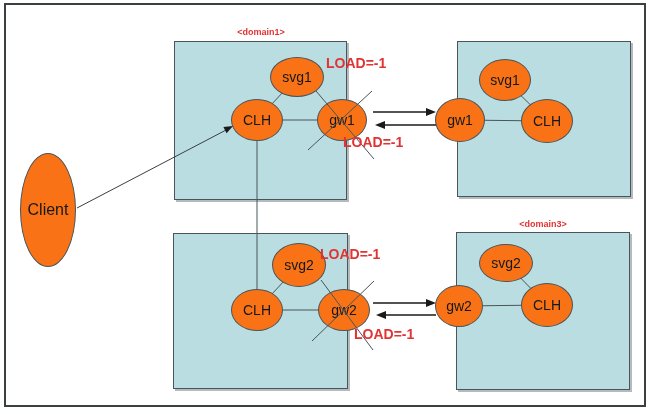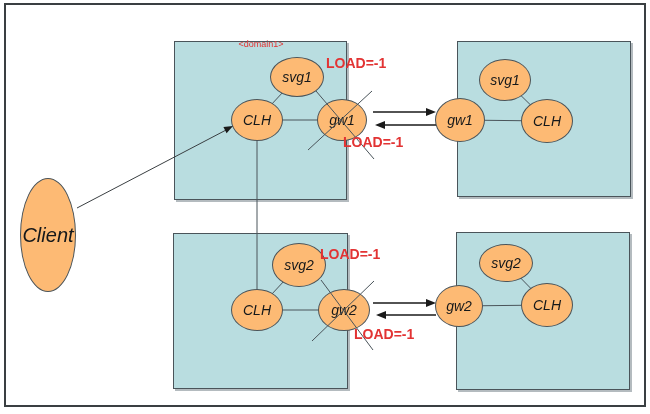--- a/index.html
+++ b/index.html
@@ -16,27 +16,27 @@
     box-sizing:border-box;box-shadow:2px 2px 0 rgba(130,142,148,0.6);z-index:1;
   }
   #box-d1{left:174px;top:41px;width:173px;height:159px;}
   #box-d2{left:457px;top:41px;width:174px;height:156px;}
   #box-bl{left:173px;top:233px;width:175px;height:156px;}
   #box-d3{left:456px;top:232px;width:174px;height:158px;}
   svg.layer{position:absolute;left:0;top:0;width:650px;height:414px;}
   #under-layer{z-index:2;}
   #over-layer{z-index:4;}
   .node{
-    position:absolute;background:#fdba74;border:1px solid #4a545a;
+    position:absolute;background:#f97316;border:1px solid #4a545a;
     border-radius:50%;display:flex;align-items:center;justify-content:center;
-    font-size:14px;color:#15181a;z-index:3;box-sizing:border-box;font-style:italic;
+    font-size:14px;color:#15181a;z-index:3;box-sizing:border-box;
   }
   .domain-label{
-    position:absolute;color:#e23333;font-size:9px;font-weight:normal;
-    z-index:5;width:174px;text-align:center;letter-spacing:0;margin-top:12px;
+    position:absolute;color:#e23333;font-size:9px;font-weight:bold;
+    z-index:5;width:174px;text-align:center;letter-spacing:0;
   }
   #label-d1{left:174px;top:27px;}
   #label-d2{left:457px;top:24px;}
   #label-d3{left:456px;top:219px;}
   .load-label{
     position:absolute;color:#e23333;font-size:14px;font-weight:bold;z-index:5;
   }
   #load-1{left:326px;top:55px;}
   #load-2{left:343px;top:134px;}
   #load-3{left:320px;top:246px;}
@@ -61,21 +61,21 @@
       <line x1="257" y1="120" x2="257" y2="310"></line>
       <line x1="505" y1="80" x2="547" y2="121"></line>
       <line x1="460" y1="120" x2="547" y2="121"></line>
       <line x1="299" y1="265" x2="257" y2="310"></line>
       <line x1="257" y1="310" x2="344" y2="310"></line>
       <line x1="506" y1="263" x2="547" y2="305"></line>
       <line x1="459" y1="306" x2="547" y2="305"></line>
     </g>
   </svg>
 
-  <div class="node" style="left:20px;top:178px;width:56px;height:114px;font-size:20px;">Client</div>
+  <div class="node" style="left:20px;top:153px;width:56px;height:114px;font-size:16px;">Client</div>
 
   <div class="node" style="left:270px;top:57px;width:54px;height:40px;">svg1</div>
   <div class="node" style="left:231px;top:99px;width:52px;height:42px;">CLH</div>
   <div class="node" style="left:317px;top:99px;width:50px;height:42px;">gw1</div>
 
   <div class="node" style="left:435px;top:98px;width:50px;height:44px;">gw1</div>
   <div class="node" style="left:479px;top:59px;width:52px;height:42px;">svg1</div>
   <div class="node" style="left:521px;top:99px;width:52px;height:44px;">CLH</div>
 
   <div class="node" style="left:272px;top:243px;width:54px;height:44px;">svg2</div>
@@ -112,19 +112,20 @@
 
     <g>
       <line x1="373" y1="303" x2="428" y2="303" stroke="#1a1a1a" stroke-width="1.3"></line>
       <polygon points="436,303 426,299 426,307" fill="#1a1a1a"></polygon>
       <line x1="436" y1="315" x2="383" y2="315" stroke="#1a1a1a" stroke-width="1.3"></line>
       <polygon points="376,315 386,311 386,319" fill="#1a1a1a"></polygon>
     </g>
   </svg>
 
   <div class="domain-label" id="label-d1">&lt;domain1&gt;</div>
+  <div class="domain-label" id="label-d3">&lt;domain3&gt;</div>
 
   <div class="load-label" id="load-1">LOAD=-1</div>
   <div class="load-label" id="load-2">LOAD=-1</div>
   <div class="load-label" id="load-3">LOAD=-1</div>
   <div class="load-label" id="load-4">LOAD=-1</div>
 
 </div>
 
 </body></html>

